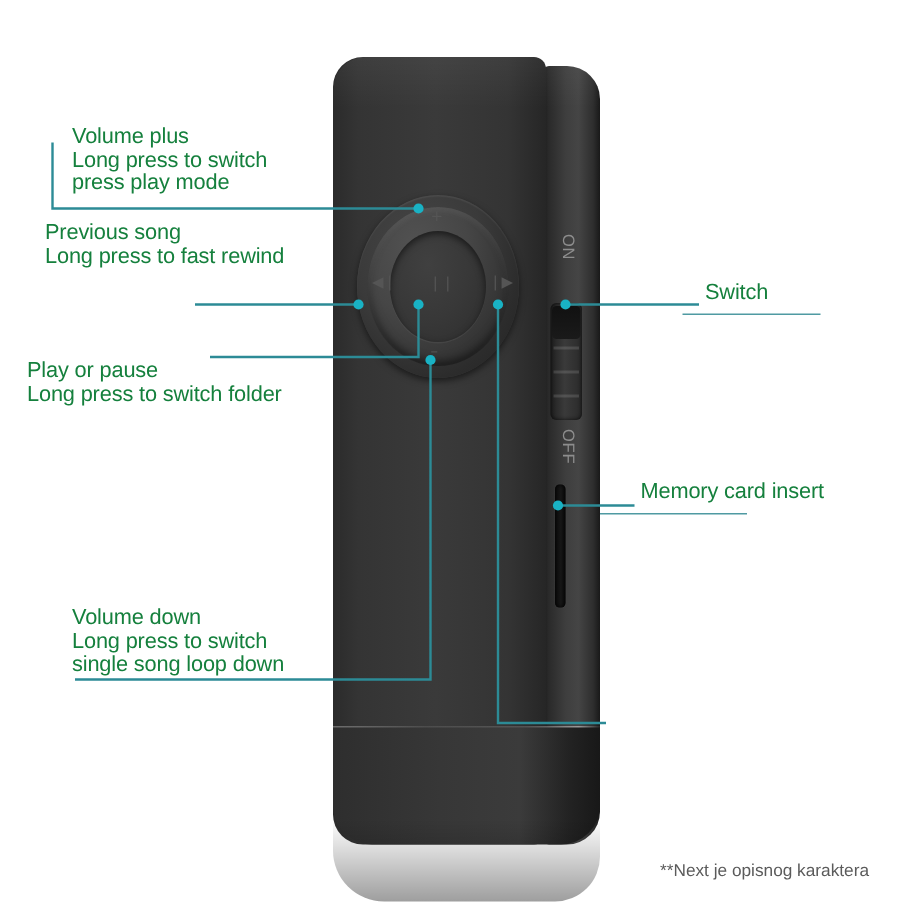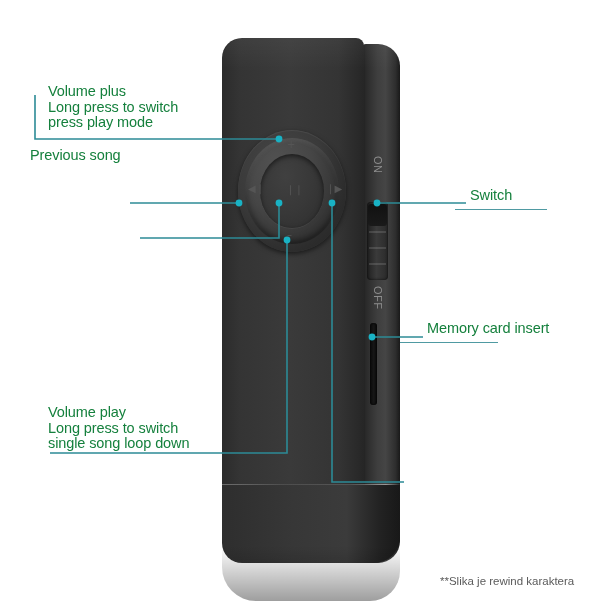--- a/index.html
+++ b/index.html
@@ -296,33 +296,38 @@
   </svg>
 
   <div class="label" id="lbl-volume-plus">
     <span class="ln">Volume plus</span>
     <span class="ln">Long press to switch</span>
     <span class="ln">press play mode</span>
   </div>
 
   <div class="label" id="lbl-previous-song">
     <span class="ln">Previous song</span>
-  </div>
-
+    <span class="ln">Long press to fast rewind</span>
+  </div>
+
+  <div class="label" id="lbl-play-pause">
+    <span class="ln">Play or pause</span>
+    <span class="ln">Long press to switch folder</span>
+  </div>
 
   <div class="label" id="lbl-volume-down">
-    <span class="ln">Volume play</span>
+    <span class="ln">Volume down</span>
     <span class="ln">Long press to switch</span>
     <span class="ln">single song loop down</span>
   </div>
 
   <div class="label underlined" id="lbl-memory-card">
     <span class="ln">Memory card insert</span>
   </div>
 
   <div class="label underlined" id="lbl-switch">
     <span class="ln">Switch</span>
   </div>
 
 
-  <div id="disclaimer">**Slika je rewind karaktera</div>
+  <div id="disclaimer">**Next je opisnog karaktera</div>
 
 </div>
 
 </body></html>

